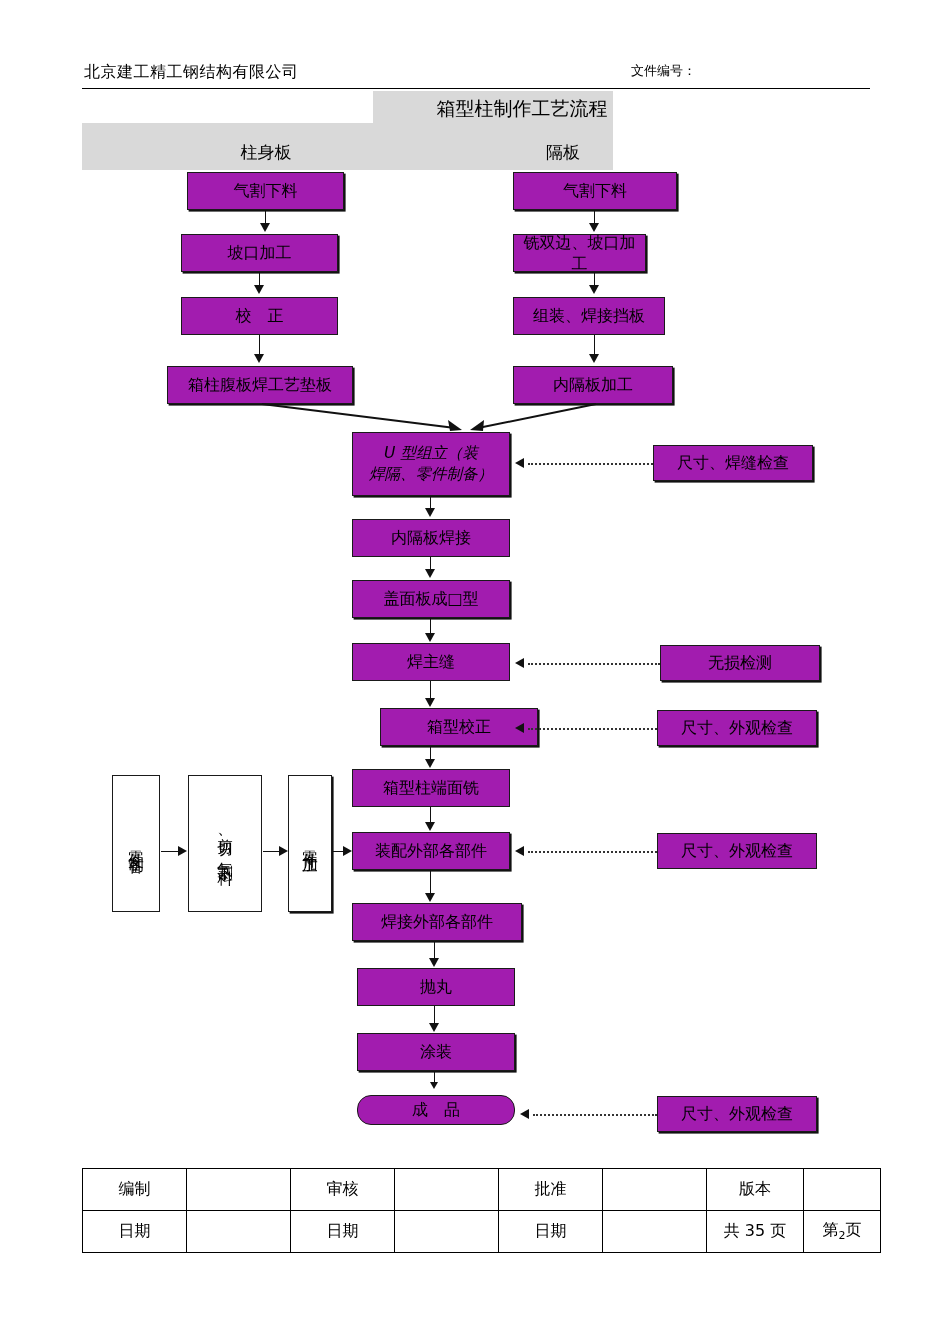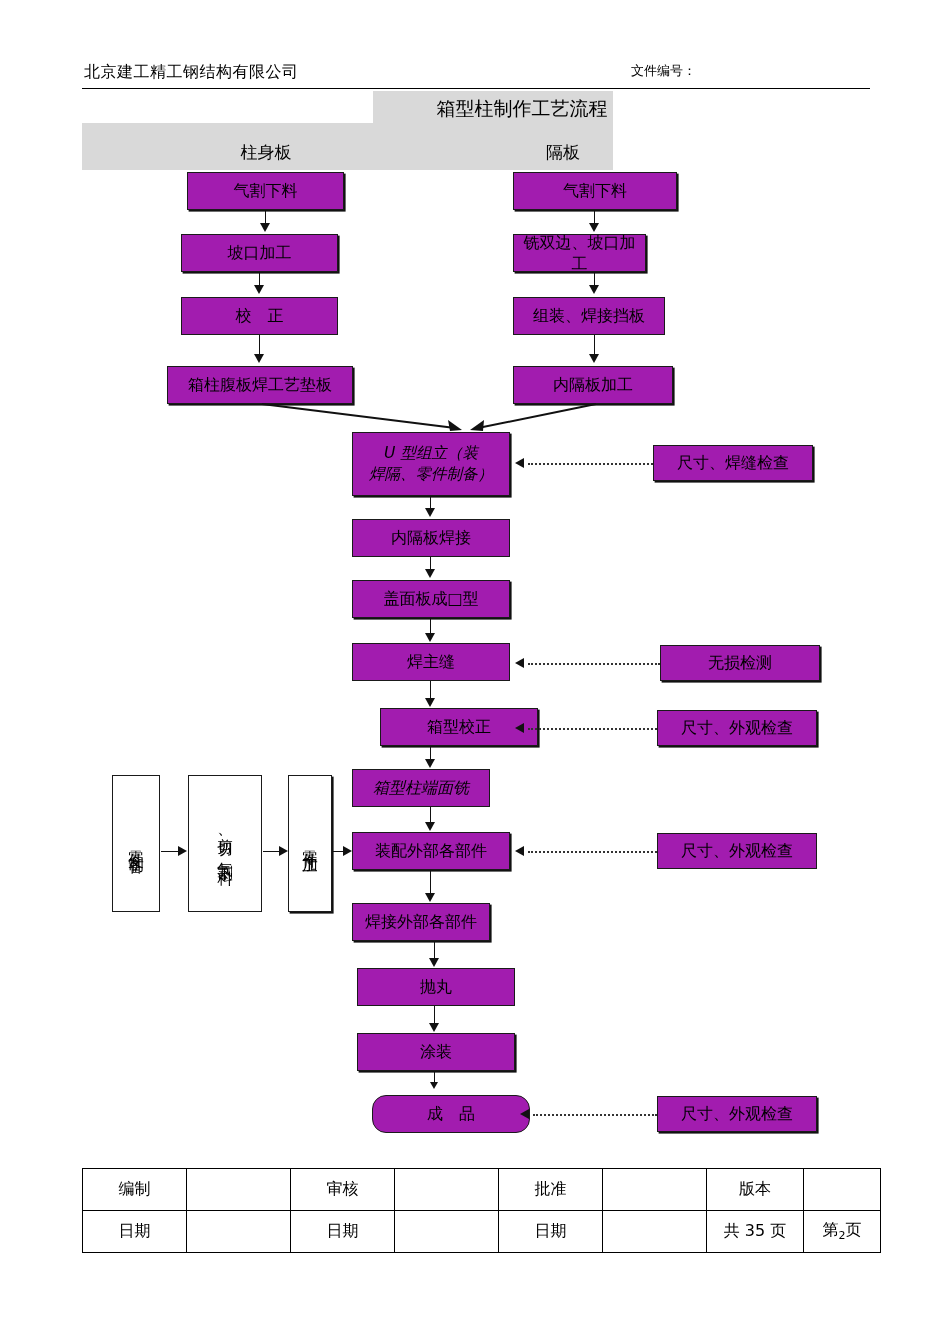--- a/index.html
+++ b/index.html
@@ -189,26 +189,26 @@
     <span style="display:block">
       <span>U 型组立（装</span><br>
       <span>焊隔、零件制备）</span>
     </span>
   </div>
 
   <div class="box" style="left:352px;top:519px;width:158px;height:38px;">内隔板焊接</div>
   <div class="box shadow" style="left:352px;top:580px;width:158px;height:38px;">盖面板成□型</div>
   <div class="box" style="left:352px;top:643px;width:158px;height:38px;">焊主缝</div>
   <div class="box shadow" style="left:352px;top:708px;width:158px;height:38px;margin-left:28px;">箱型校正</div>
-  <div class="box" style="left:352px;top:769px;width:138px;height:38px;font-style:italic;">箱型柱端面铣</div>
+  <div class="box" style="left:352px;top:769px;width:158px;height:38px;">箱型柱端面铣</div>
   <div class="box shadow" style="left:352px;top:832px;width:158px;height:38px;">装配外部各部件</div>
-  <div class="box shadow" style="left:352px;top:903px;width:138px;height:38px;">焊接外部各部件</div>
+  <div class="box shadow" style="left:352px;top:903px;width:170px;height:38px;">焊接外部各部件</div>
   <div class="box" style="left:357px;top:968px;width:158px;height:38px;">抛丸</div>
   <div class="box shadow" style="left:357px;top:1033px;width:158px;height:38px;">涂装</div>
-  <div class="box" style="left:372px;top:1095px;width:158px;height:38px;border-radius:14px;">成　品</div>
+  <div class="box" style="left:357px;top:1095px;width:158px;height:30px;border-radius:14px;">成　品</div>
 
   <div class="vline" style="left:430px;top:496px;height:13px;"></div>
   <div class="arrow-down" style="left:425px;top:508px;"></div>
   <div class="vline" style="left:430px;top:557px;height:13px;"></div>
   <div class="arrow-down" style="left:425px;top:569px;"></div>
   <div class="vline" style="left:430px;top:618px;height:16px;"></div>
   <div class="arrow-down" style="left:425px;top:633px;"></div>
   <div class="vline" style="left:430px;top:681px;height:18px;"></div>
   <div class="arrow-down" style="left:425px;top:698px;"></div>
   <div class="vline" style="left:430px;top:746px;height:14px;"></div>

